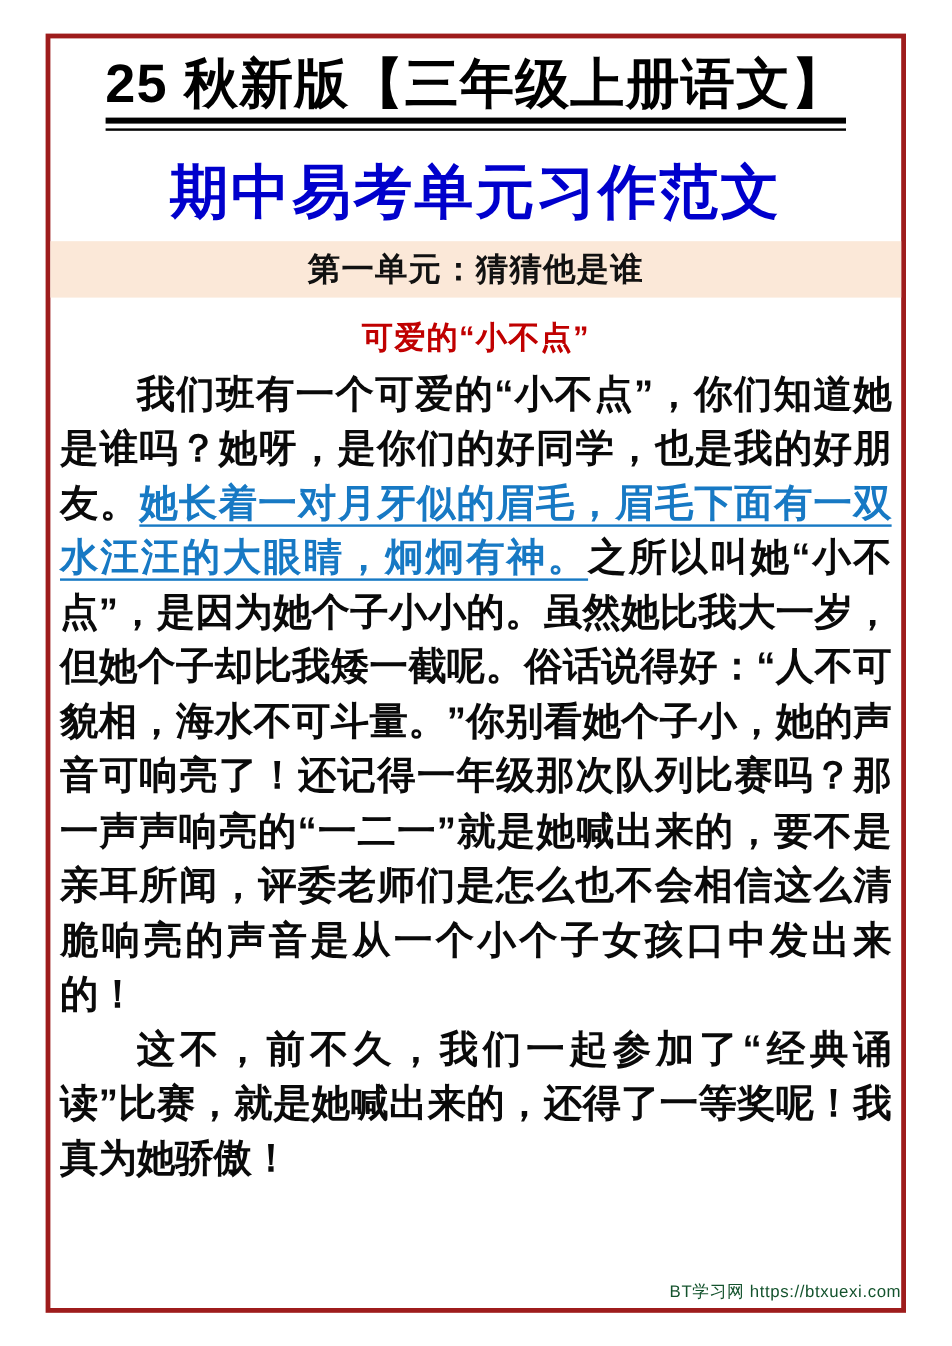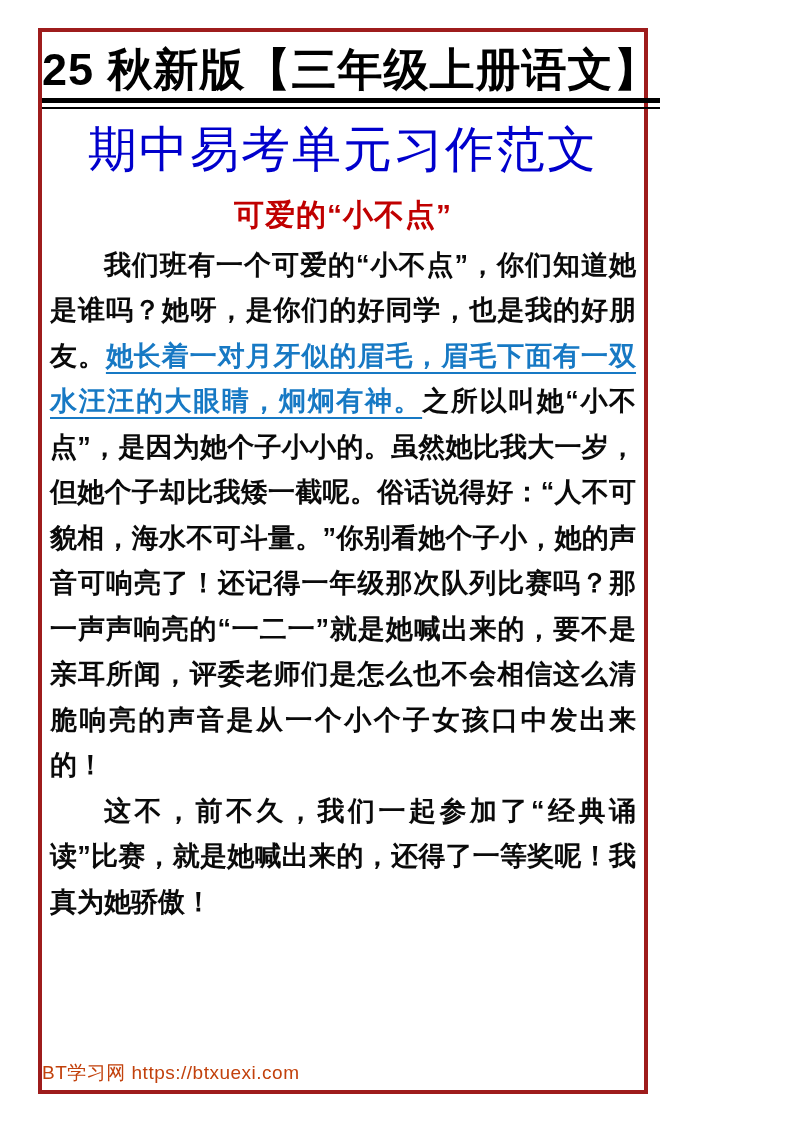--- a/index.html
+++ b/index.html
@@ -10,21 +10,21 @@
     position: relative;
     overflow: hidden;
   }
   .page {
     position: absolute; left: 0; top: 0;
     width: 793px; height: 1122px;
     background: #ffffff;
   }
   .frame {
     position: absolute; left: 38px; top: 28px;
-    width: 610px; height: 1066px;
+    width: 717px; height: 1066px;
     border: 4px solid #9E1C1C;
     background: #ffffff;
   }
   .header { text-align: center; padding-top: 12px; }
   .u-outer {
     display: inline-block;
     border-bottom: 2px solid #000;
     padding-bottom: 4px;
   }
   .u-inner {
@@ -34,83 +34,86 @@
     font-size: 45px;
     font-weight: 700;
     color: #000;
     letter-spacing: 1px;
     line-height: 1.15;
     white-space: nowrap;
   }
   .title2 {
     text-align: center;
     font-size: 49px;
-    font-weight: 400;
+    font-weight: 700;
     color: #0000CC;
     letter-spacing: 2px;
-    margin-top: 12px;
+    margin-top: 24px;
     line-height: 1.18;
     white-space: nowrap;
   }
   .banner {
     margin-top: 10px;
     background: #FBE8D8;
     height: 47px;
     display: flex; align-items: center; justify-content: center;
   }
   .banner-label {
     font-size: 27px;
     font-weight: 700;
     color: #111;
     letter-spacing: 1px;
   }
   .essay-title {
     margin-top: 16px;
     text-align: center;
-    font-size: 30px;
+    font-size: 26px;
     font-weight: 700;
     color: #C00000;
     letter-spacing: 1px;
   }
   .essay-body {
     padding: 7px 8px 0 8px;
-    font-size: 27px;
+    font-size: 32px;
     font-weight: 700;
     color: #0a0a0a;
     line-height: 45.5px;
     text-align: justify;
   }
   .essay-body p { text-indent: 2em; margin: 0; }
   .hl {
     color: #1779C4;
     text-decoration: underline;
     text-decoration-thickness: 2px;
     text-underline-offset: 7px;
   }
   .footer {
     position: absolute;
     left: 0; right: 0; bottom: 4px;
-    text-align: left;
-    font-size: 19px;
+    text-align: right;
+    font-size: 14px;
     font-weight: 400;
-    color: #c2410c;
+    color: #14532d;
     letter-spacing: 0.5px;
   }
 </style>
 </head>
 <body>
 
 <div class="page">
   <div class="frame">
 
     <div class="header">
       <span class="u-outer"><span class="u-inner">25 秋新版【三年级上册语文】</span></span>
       <div class="title2">期中易考单元习作范文</div>
     </div>
 
+    <div class="banner">
+      <span class="banner-label">第一单元：猜猜他是谁</span>
+    </div>
 
     <div class="essay-title">可爱的“小不点”</div>
 
     <div class="essay-body">
       <p><span>我们班有一个可爱的“小不点”，你们知道她是谁吗？她呀，是你们的好同学，也是我的好朋友。</span><span class="hl">她长着一对月牙似的眉毛，眉毛下面有一双水汪汪的大眼睛，炯炯有神。</span><span>之所以叫她“小不点”，是因为她个子小小的。虽然她比我大一岁，但她个子却比我矮一截呢。俗话说得好：“人不可貌相，海水不可斗量。”你别看她个子小，她的声音可响亮了！还记得一年级那次队列比赛吗？那一声声响亮的“一二一”就是她喊出来的，要不是亲耳所闻，评委老师们是怎么也不会相信这么清脆响亮的声音是从一个小个子女孩口中发出来的！</span></p>
       <p>这不，前不久，我们一起参加了“经典诵读”比赛，就是她喊出来的，还得了一等奖呢！我真为她骄傲！</p>
     </div>
 
     <div class="footer">BT学习网 https://btxuexi.com</div>
   </div>

